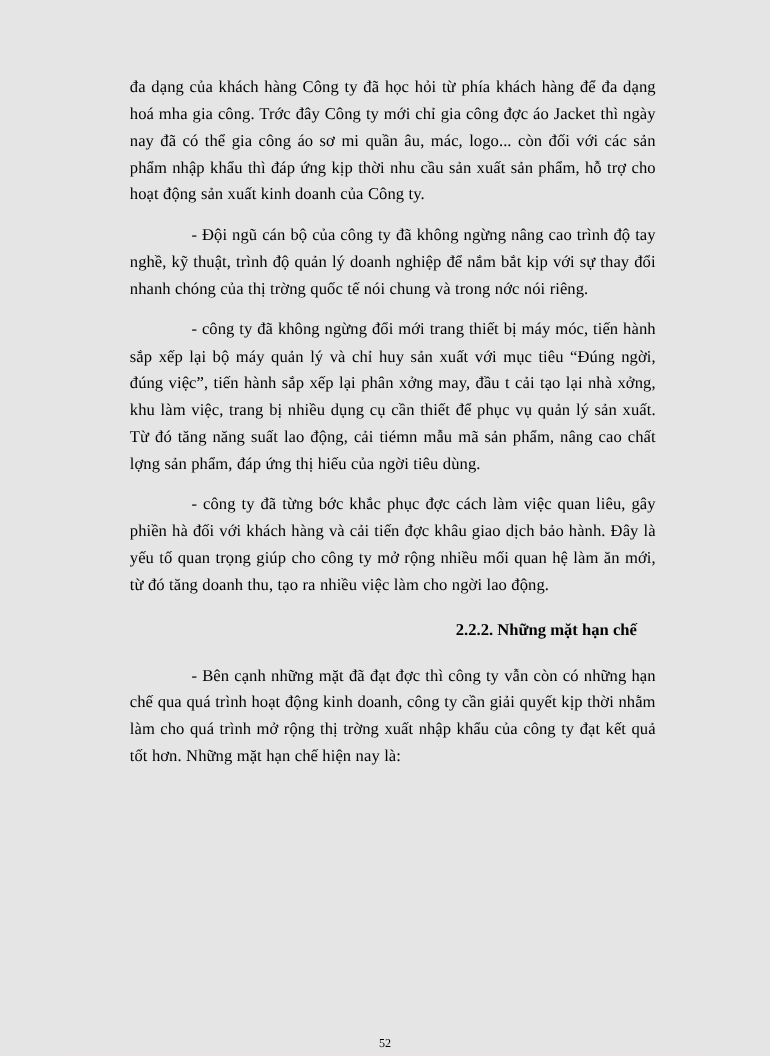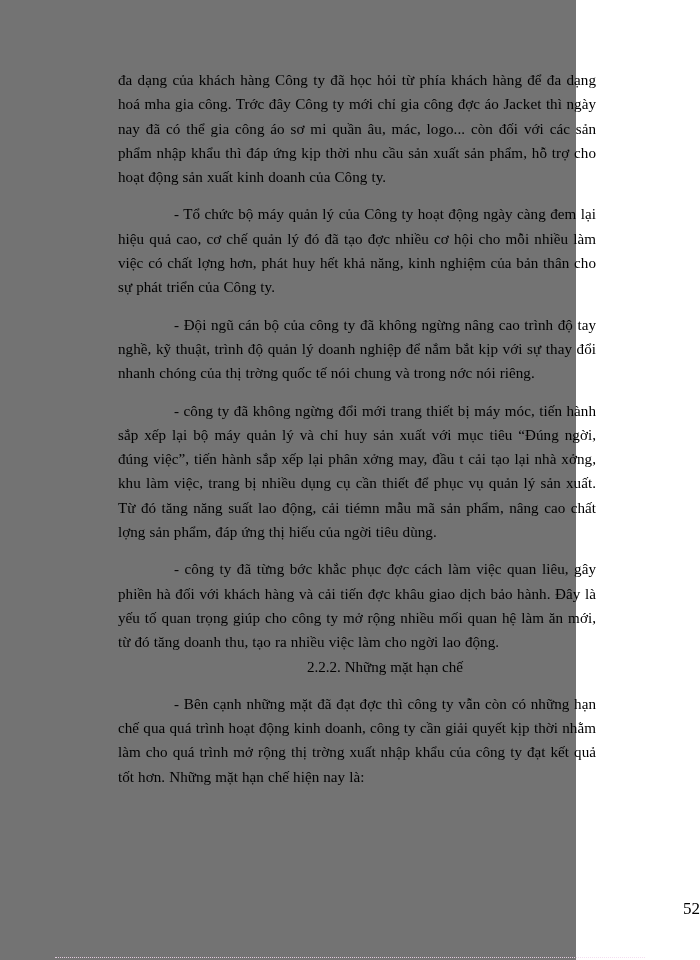--- a/index.html
+++ b/index.html
@@ -14,23 +14,23 @@
     position: relative;
     overflow: hidden;
     font-family: "Liberation Serif", "DejaVu Serif", serif;
     color: #000000;
   }
 
   .page {
     position: absolute;
     left: 0;
     top: 0;
-    width: 576px;
+    width: 700px;
     height: 960px;
-    background: #737373;
+    background: #e5e5e5;
   }
 
   .page-body {
     position: absolute;
     left: 118px;
     top: 68px;
     width: 478px;
   }
 
   p.para {
@@ -47,35 +47,35 @@
 
   p.para.first {
     text-indent: 0;
   }
 
   p.gap {
     margin-top: 13px;
   }
 
   h3.heading {
-    margin: 0;
+    margin: 17px;
     font-size: 15.1px;
     line-height: 24.3px;
-    font-weight: normal;
+    font-weight: bold;
     text-indent: 56px;
-    text-align: center;
+    text-align: right;
   }
 
   .page-number {
     position: absolute;
     left: 0;
-    top: 900px;
+    top: 940px;
     width: 700px;
-    text-align: right;
-    font-size: 17px;
+    text-align: center;
+    font-size: 11px;
     line-height: 18px;
     font-family: "Liberation Serif", "DejaVu Serif", serif;
   }
 
   .footer-rule {
     position: absolute;
     left: 55px;
     top: 957px;
     width: 590px;
     height: 1px;
@@ -87,21 +87,20 @@
 <body>
 
 <div class="page">
 
   <div class="page-body">
 
     <p class="para first">đa dạng của khách hàng Công ty đã học hỏi từ phía khách hàng để đa dạng hoá mha gia công. Trớc  đây Công ty mới chỉ gia công đợc  áo Jacket thì ngày nay đã có thể gia công áo sơ mi quần âu, mác, logo... còn đối với các sản phẩm nhập khẩu thì đáp ứng kịp thời nhu cầu sản xuất sản phẩm, hỗ trợ cho hoạt động sản xuất kinh doanh của Công ty.</p>
 
 
 
-    <p class="para gap">- Tổ chức bộ máy quản lý của Công ty hoạt động ngày càng đem lại hiệu quả cao, cơ chế quản lý đó đã tạo đợc  nhiều cơ hội cho mỗi nhiều làm việc có chất lợng  hơn, phát huy hết khả năng, kinh nghiệm của bản thân cho sự phát triển của Công ty.</p>
 
     <p class="para gap">- Đội ngũ cán bộ của công ty đã không ngừng nâng cao trình độ tay nghề, kỹ thuật, trình độ quản lý doanh nghiệp để nắm bắt kịp với sự thay đổi nhanh chóng của thị trờng  quốc tế nói chung và trong nớc  nói riêng.</p>
 
     <p class="para gap">- công ty đã không ngừng đổi mới trang thiết bị máy móc, tiến hành sắp xếp lại bộ máy quản lý và chỉ huy sản xuất với mục tiêu “Đúng ngời, đúng việc”, tiến hành sắp xếp lại phân xởng  may, đầu t  cải tạo lại nhà xởng,  khu làm việc, trang bị nhiều dụng cụ cần thiết để phục vụ quản lý sản xuất. Từ đó tăng năng suất lao động, cải tiémn mẫu mã sản phẩm, nâng cao chất lợng  sản phẩm, đáp ứng thị hiếu của ngời  tiêu dùng.</p>
 
     <p class="para gap">- công ty đã từng bớc  khắc phục đợc  cách làm việc quan liêu, gây phiền hà đối với khách hàng và cải tiến đợc  khâu giao dịch bảo hành. Đây là yếu tố quan trọng giúp cho công ty mở rộng nhiều mối quan hệ làm ăn mới, từ đó tăng doanh thu, tạo ra nhiều việc làm cho ngời  lao động.</p>
 
     <h3 class="heading gap">2.2.2. Những mặt hạn chế</h3>
 
     <p class="para gap">- Bên cạnh những mặt đã đạt đợc  thì công ty vẫn còn có những hạn chế qua quá trình hoạt động kinh doanh, công ty cần giải quyết kịp thời nhằm làm cho quá trình mở rộng thị trờng  xuất nhập khẩu của công ty đạt kết quả tốt hơn. Những mặt hạn chế hiện nay là:</p>

